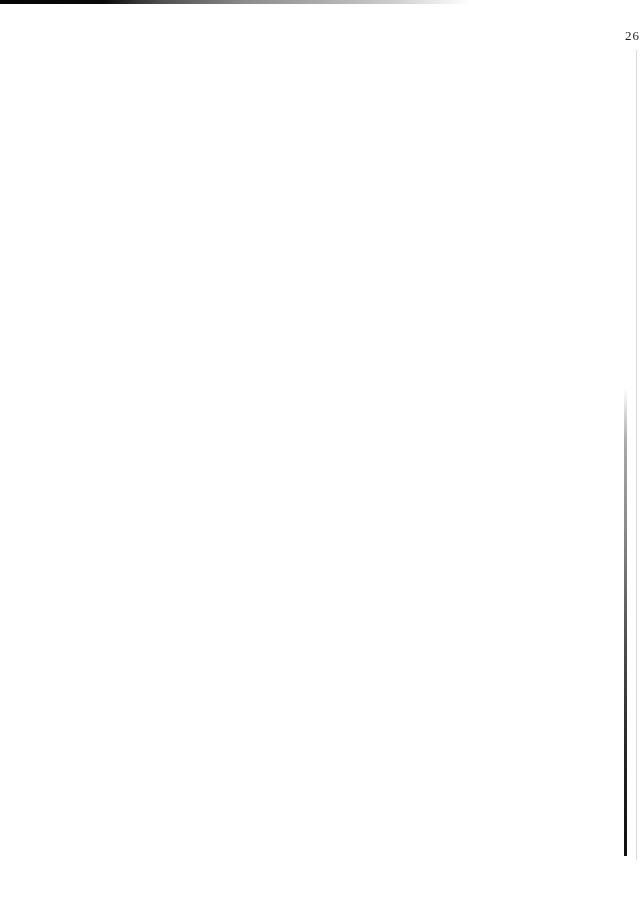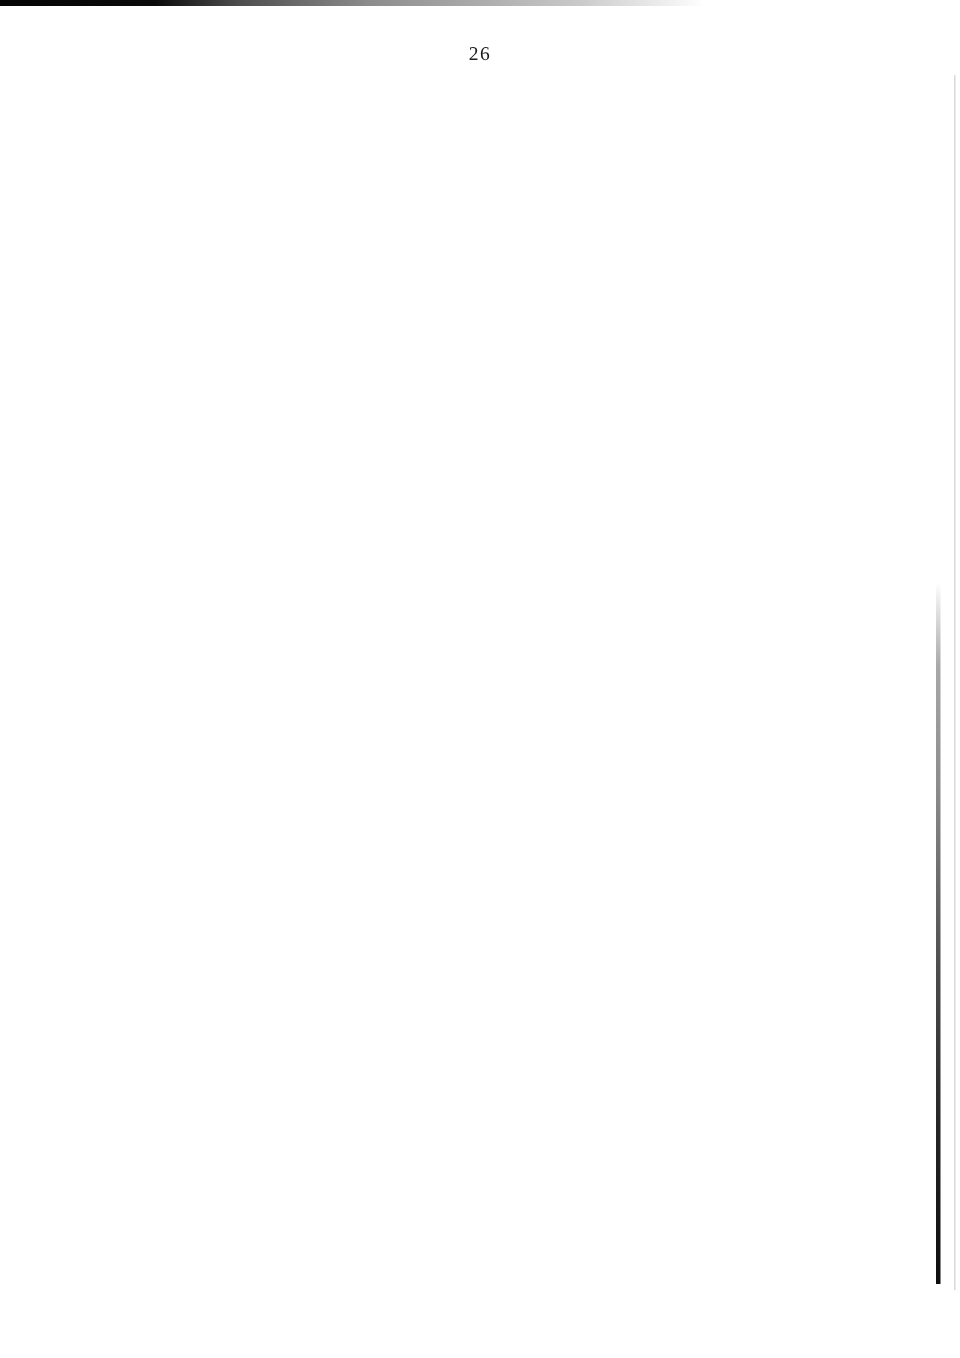--- a/index.html
+++ b/index.html
@@ -40,21 +40,21 @@
   .scan-edge-right {
     position: absolute;
     left: 636px;
     top: 50px;
     width: 1px;
     height: 810px;
     background: #d9d9d9;
   }
   .page-number {
     margin-top: 28px;
-    text-align: center;
+    text-align: right;
     font-size: 13px;
     letter-spacing: 1px;
     color: #1c1c1c;
   }
   table.doc-table {
     border-collapse: collapse;
     table-layout: fixed;
     width: 556px;
     margin: 17px 0 0 57px;
   }

